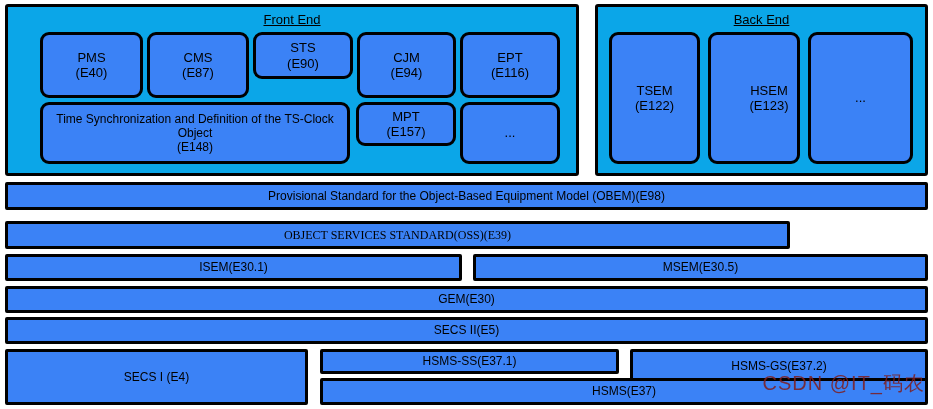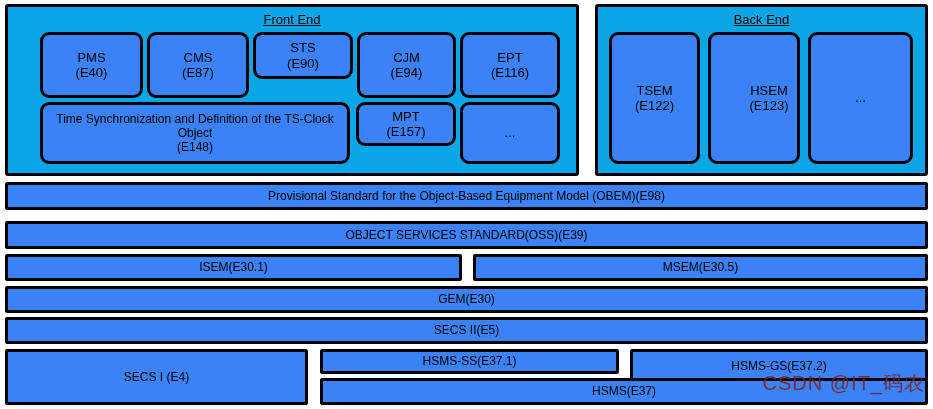--- a/index.html
+++ b/index.html
@@ -108,21 +108,21 @@
   </div>
 
   <div class="box rounded t13 cell-label" style="left:609px; top:32px; width:91px; height:132px;">TSEM
 (E122)</div>
   <div class="box rounded t13 cell-label" style="left:708px; top:32px; width:92px; height:132px;padding-left:30px;">HSEM
 (E123)</div>
   <div class="box rounded t13 cell-label" style="left:808px; top:32px; width:105px; height:132px;">...</div>
 
   <div class="box sq t12" style="left:5px; top:182px; width:923px; height:28px;">Provisional Standard for the Object-Based Equipment Model (OBEM)(E98)</div>
 
-  <div class="box sq t12" style="left:5px; top:221px; width:923px; height:28px;">OBJECT SERVICES STANDARD(OSS)(E39)</div>
+  <div class="box sq t12" style="left:5px; top:221px; width:785px; height:28px;font-family:Liberation Serif, serif;">OBJECT SERVICES STANDARD(OSS)(E39)</div>
 
   <div class="box sq t12" style="left:5px; top:254px; width:457px; height:27px;">ISEM(E30.1)</div>
   <div class="box sq t12" style="left:473px; top:254px; width:455px; height:27px;">MSEM(E30.5)</div>
 
   <div class="box sq t12" style="left:5px; top:286px; width:923px; height:27px;">GEM(E30)</div>
 
   <div class="box sq t12" style="left:5px; top:317px; width:923px; height:27px;">SECS II(E5)</div>
 
   <div class="box sq t12" style="left:5px; top:349px; width:303px; height:56px;">SECS I (E4)</div>
 

